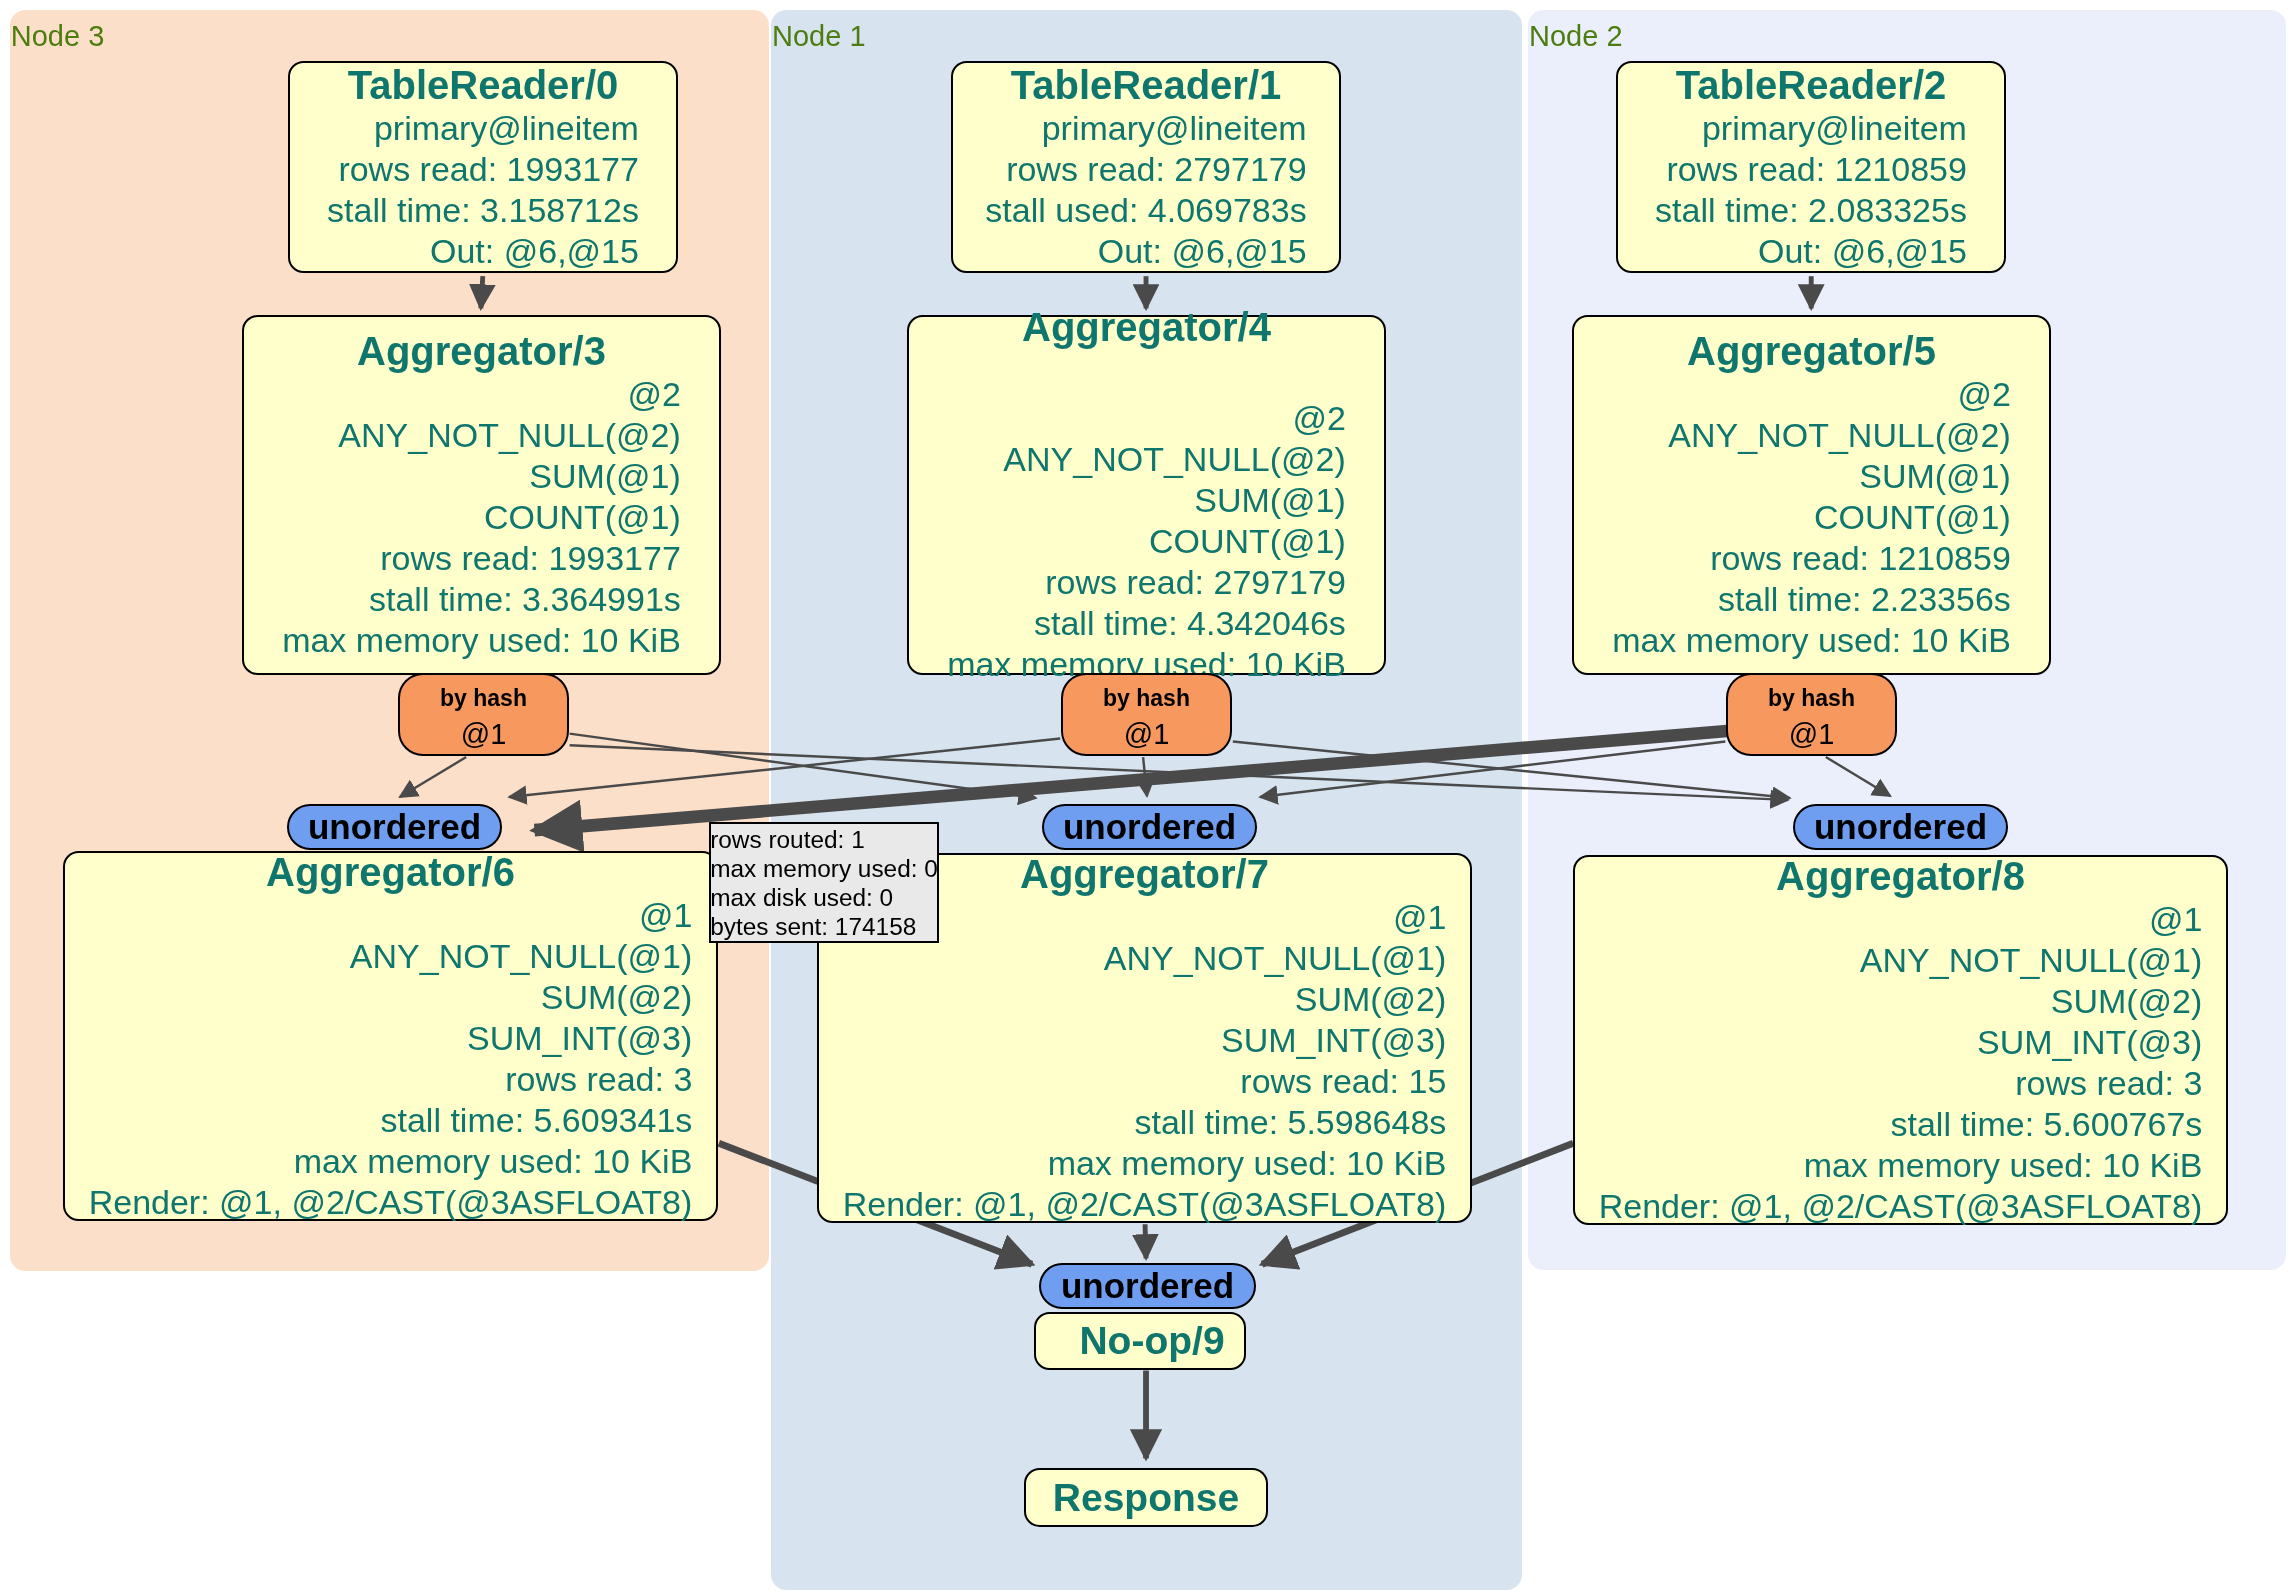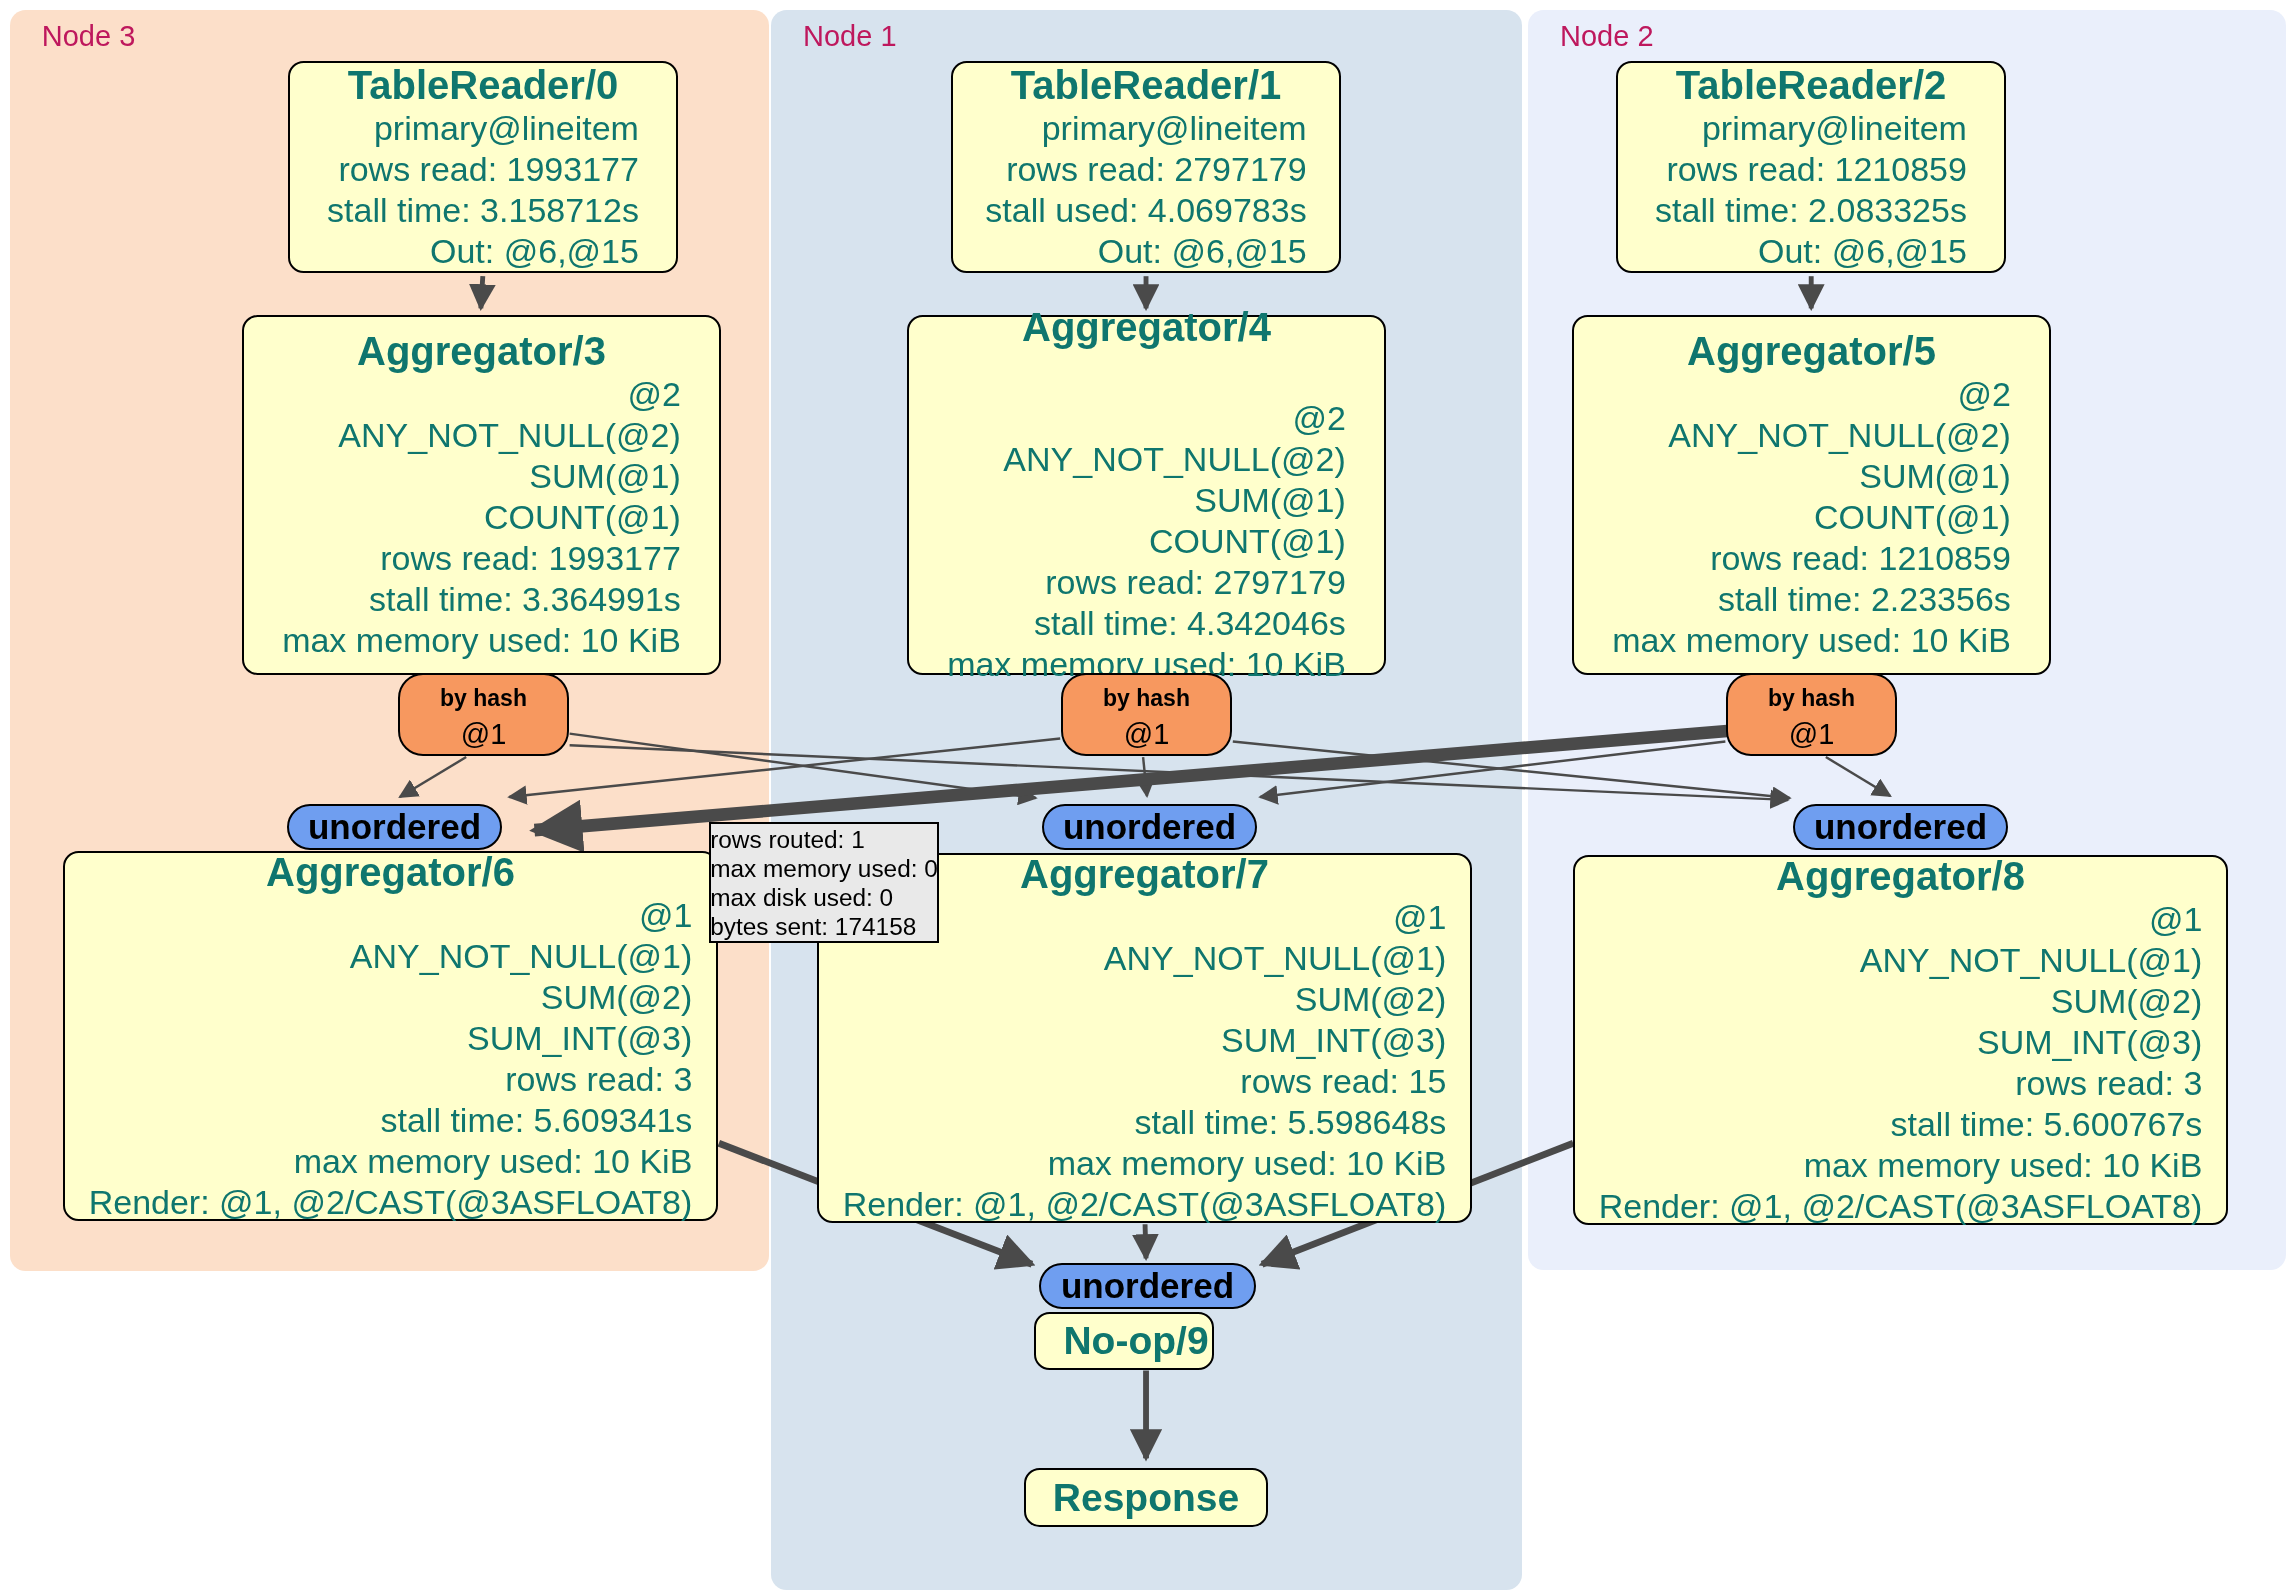--- a/index.html
+++ b/index.html
@@ -9,23 +9,23 @@
     background:#ffffff;
     font-family:"Liberation Sans", sans-serif;
     overflow:hidden;
   }
   .region{
     position:absolute;
     border-radius:15.6px;
   }
   .region-label{
     position:absolute;
-    left:32px;top:9.8px;
+    left:1px;top:9.8px;
     font-size:29px;
-    color:#be185d;
+    color:#4d7c0f;
   }
   #region-node3{left:9.8px;top:9.8px;width:759px;height:1261px;background:var(--node3_bg);}
   #region-node1{left:771px;top:9.8px;width:751px;height:1580px;background:var(--node1_bg);}
   #region-node2{left:1528px;top:9.8px;width:758px;height:1260px;background:var(--node2_bg);}
 
   #edges{position:absolute;left:0;top:0;pointer-events:none;}
 
   .ybox{
     position:absolute;
     background:var(--box_bg);
@@ -73,21 +73,21 @@
   
   #tr0{left:288px;top:61px;width:390px;height:212px;}
   #tr1{left:951px;top:61px;width:390px;height:212px;}
   #tr2{left:1616px;top:61px;width:390px;height:212px;}
   #agg3{left:242px;top:315px;width:479px;height:360px;}
   #agg4{left:907px;top:315px;width:479px;height:360px;gap:48px;}
   #agg5{left:1572px;top:315px;width:479px;height:360px;}
   #agg6{left:63px;top:851px;width:655px;height:370px;}
   #agg7{left:817px;top:853px;width:655px;height:370px;}
   #agg8{left:1573px;top:855px;width:655px;height:370px;}
-  #noop{left:1034px;top:1312px;width:180px;height:58px;padding-left:24px;}
+  #noop{left:1034px;top:1312px;width:212px;height:58px;padding-left:24px;}
   #resp{left:1024px;top:1468px;width:244px;height:59px;}
   #bh3{left:398px;top:673px;width:171px;height:83px;}
   #bh1{left:1061px;top:673px;width:171px;height:83px;}
   #bh2{left:1726px;top:673px;width:171px;height:83px;}
   #u3{left:287px;top:804px;width:215px;height:46px;}
   #u1{left:1042px;top:804px;width:215px;height:46px;}
   #u2{left:1793px;top:804px;width:215px;height:46px;}
   #umid{left:1039px;top:1263px;width:217px;height:46px;}
 </style>
 </head>

